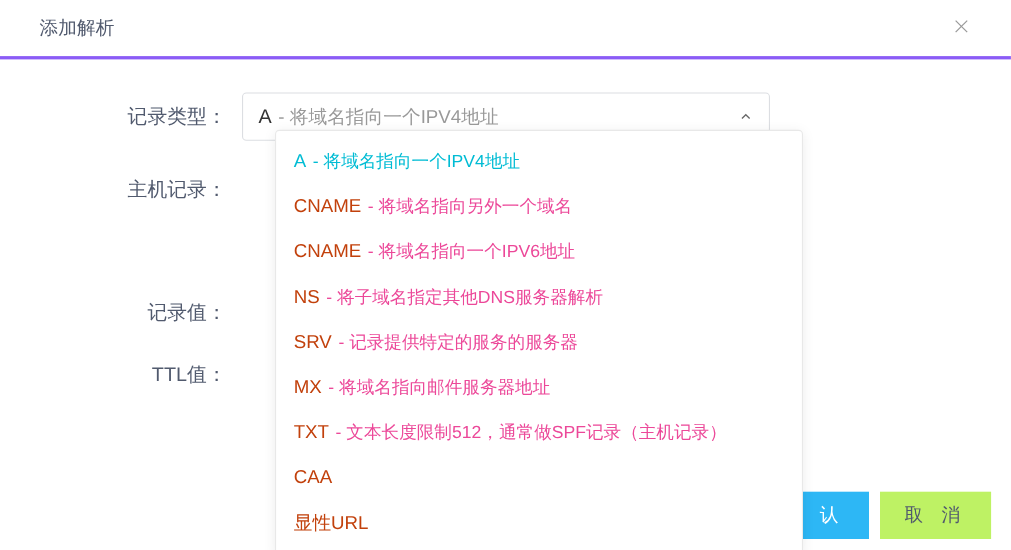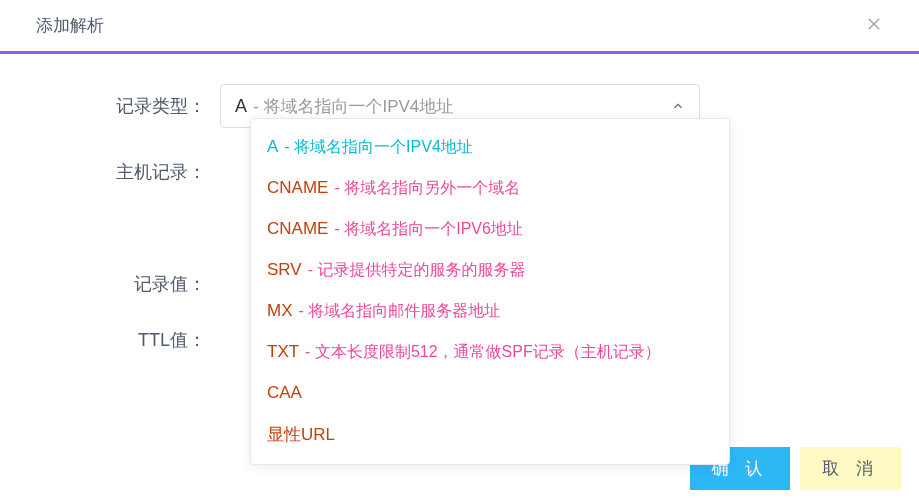--- a/index.html
+++ b/index.html
@@ -123,21 +123,21 @@
       gap: 10px;
     }
     .btn {
       padding: 10px 22px;
       font-size: 17px;
       border: none;
       cursor: pointer;
       letter-spacing: 6px;
     }
     .btn-primary { background: #2db7f5; color: #fff; }
-    .btn-default { background: #fef9c3; color: #515a6e; }
+    .btn-default { background: #bef264; color: #515a6e; }
   </style>
 </head>
 <body>
 
 <div class="modal-header">
   <div class="modal-title">添加解析</div>
   <div class="close-btn">
     <svg viewBox="0 0 24 24" width="18" height="18" stroke="#999" stroke-width="1.5" fill="none">
         <line x1="5" y1="5" x2="19" y2="19"></line>
         <line x1="19" y1="5" x2="5" y2="19"></line>
@@ -197,20 +197,24 @@
     </div>
     <div class="dropdown-item">
       <span class="type-code">CNAME</span>
       <span class="type-desc"> - 将域名指向另外一个域名</span>
     </div>
     <div class="dropdown-item">
       <span class="type-code">CNAME</span>
       <span class="type-desc"> - 将域名指向一个IPV6地址</span>
     </div>
     <div class="dropdown-item">
+      <span class="type-code">NS</span>
+      <span class="type-desc"> - 将子域名指定其他DNS服务器解析</span>
+    </div>
+    <div class="dropdown-item">
       <span class="type-code">SRV</span>
       <span class="type-desc"> - 记录提供特定的服务的服务器</span>
     </div>
     <div class="dropdown-item">
       <span class="type-code">MX</span>
       <span class="type-desc"> - 将域名指向邮件服务器地址</span>
     </div>
     <div class="dropdown-item">
       <span class="type-code">TXT</span>
       <span class="type-desc"> - 文本长度限制512，通常做SPF记录（主机记录）</span>

